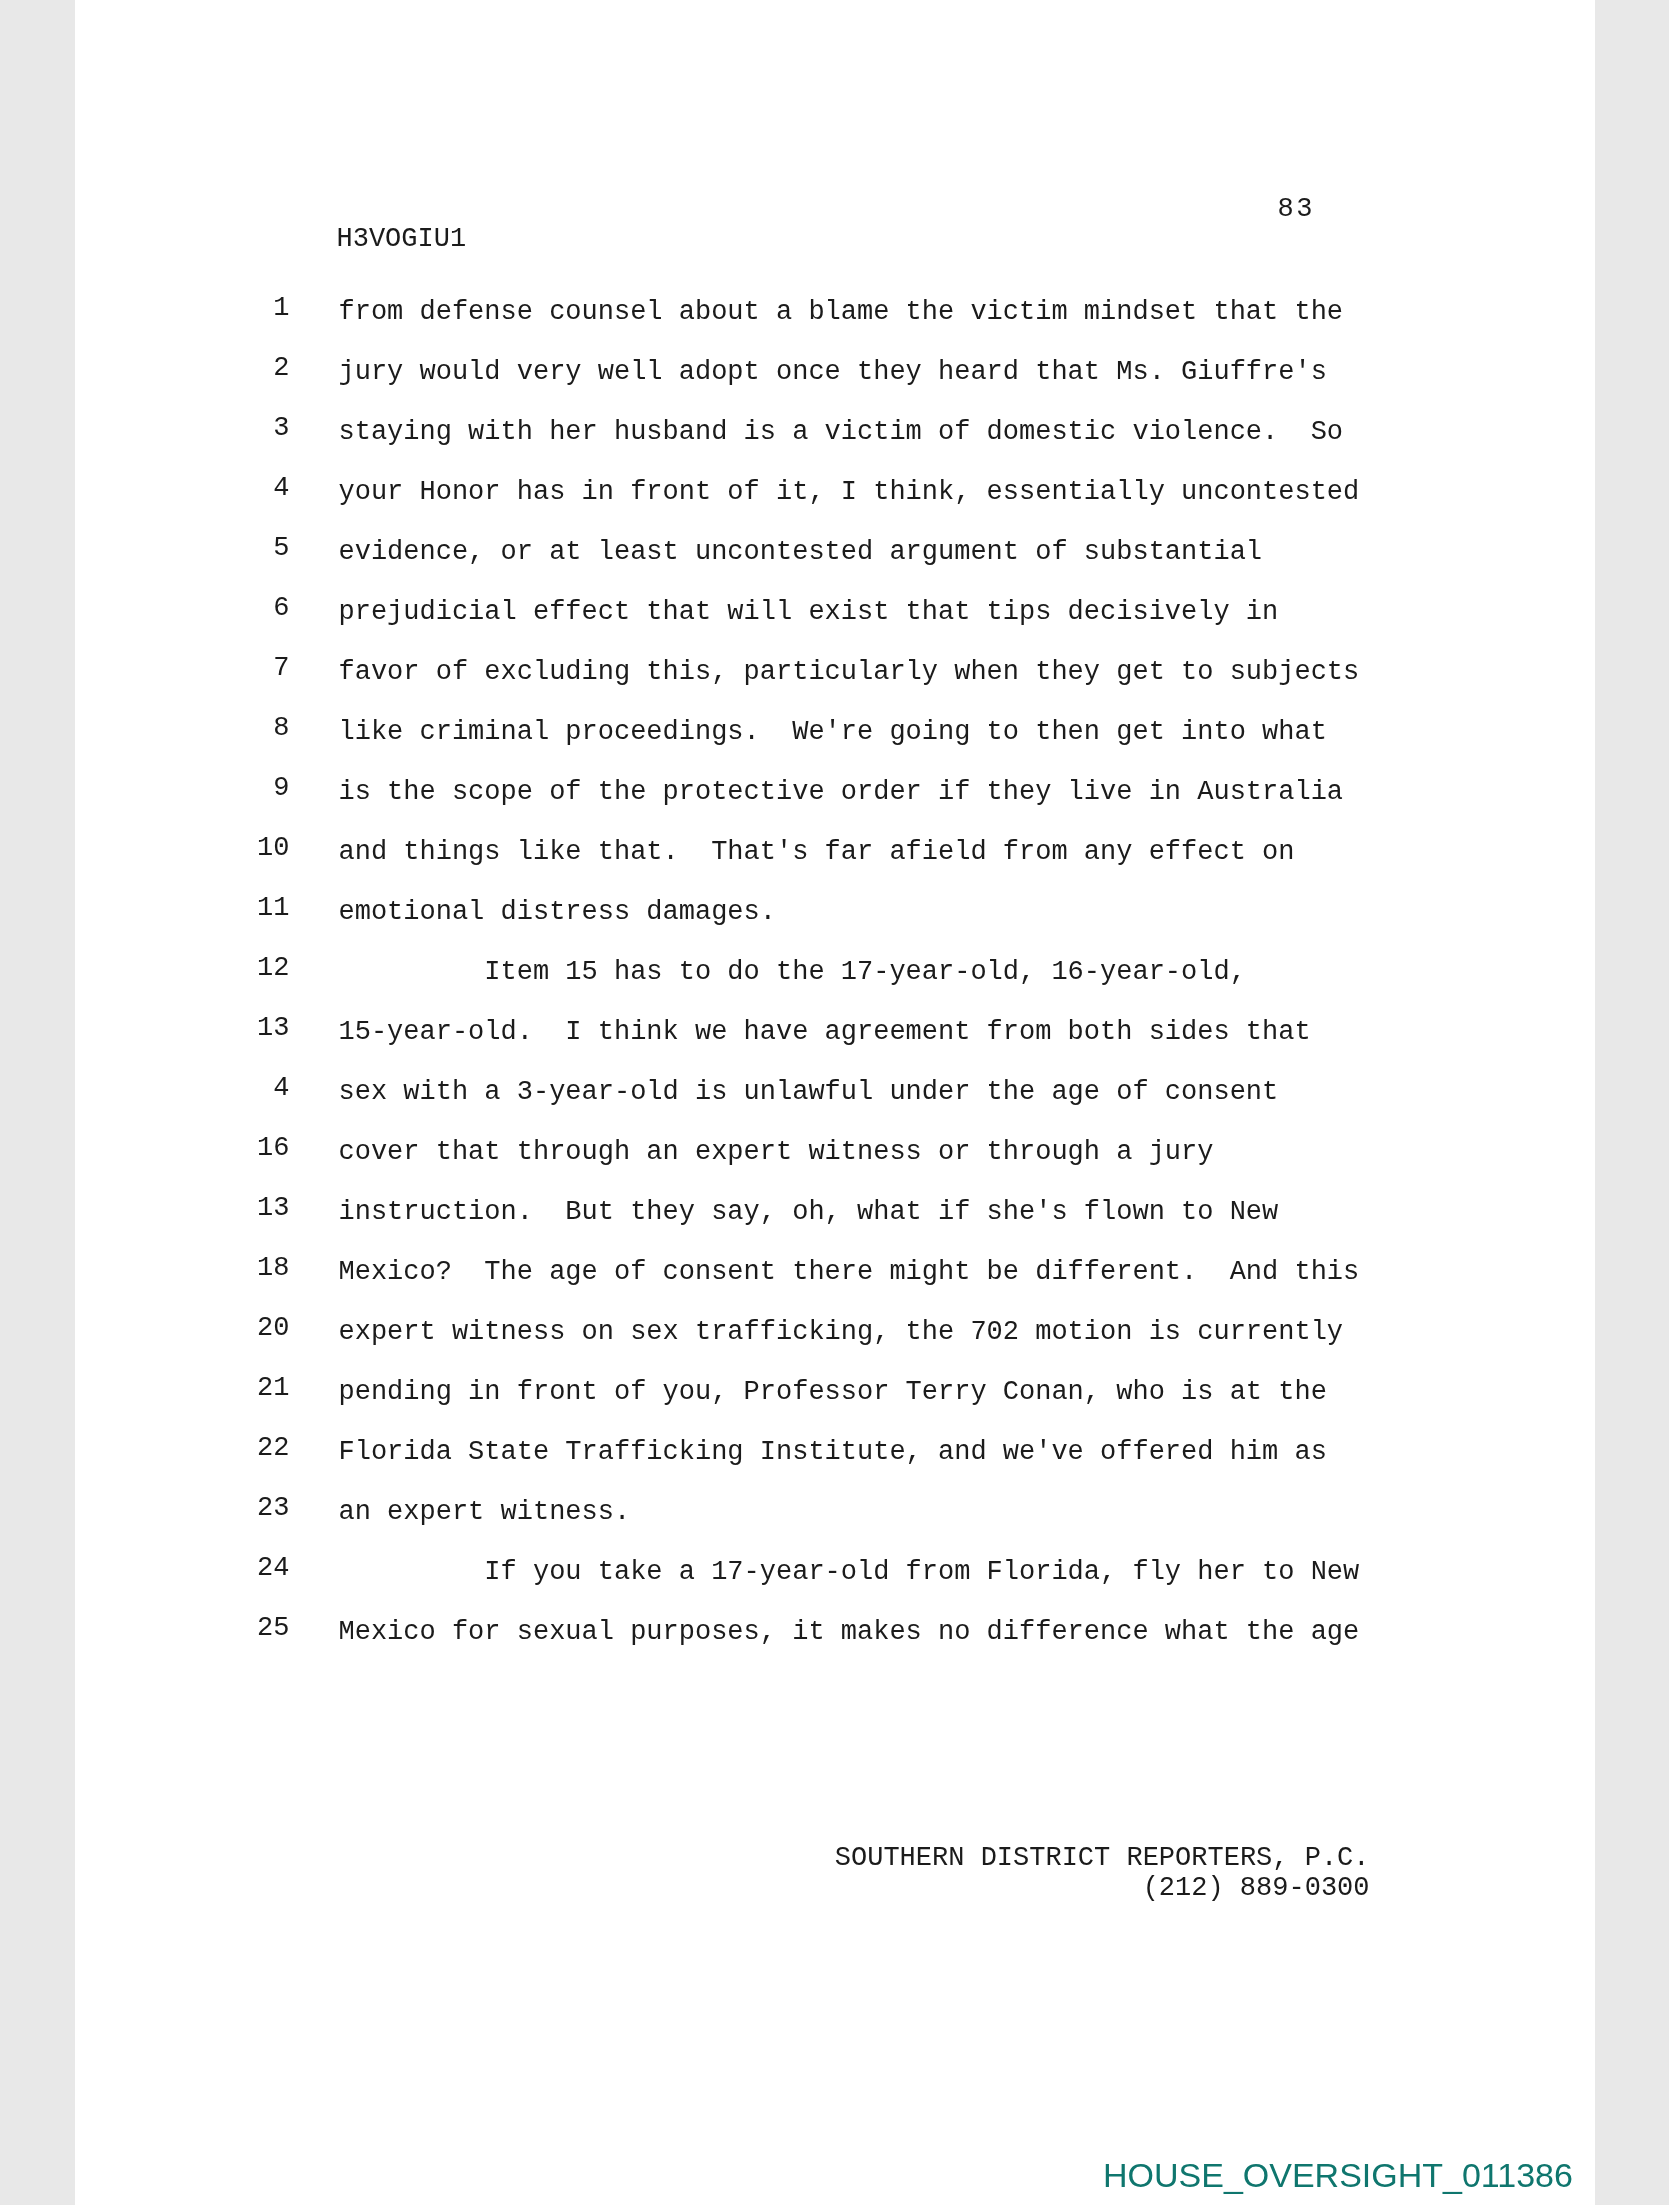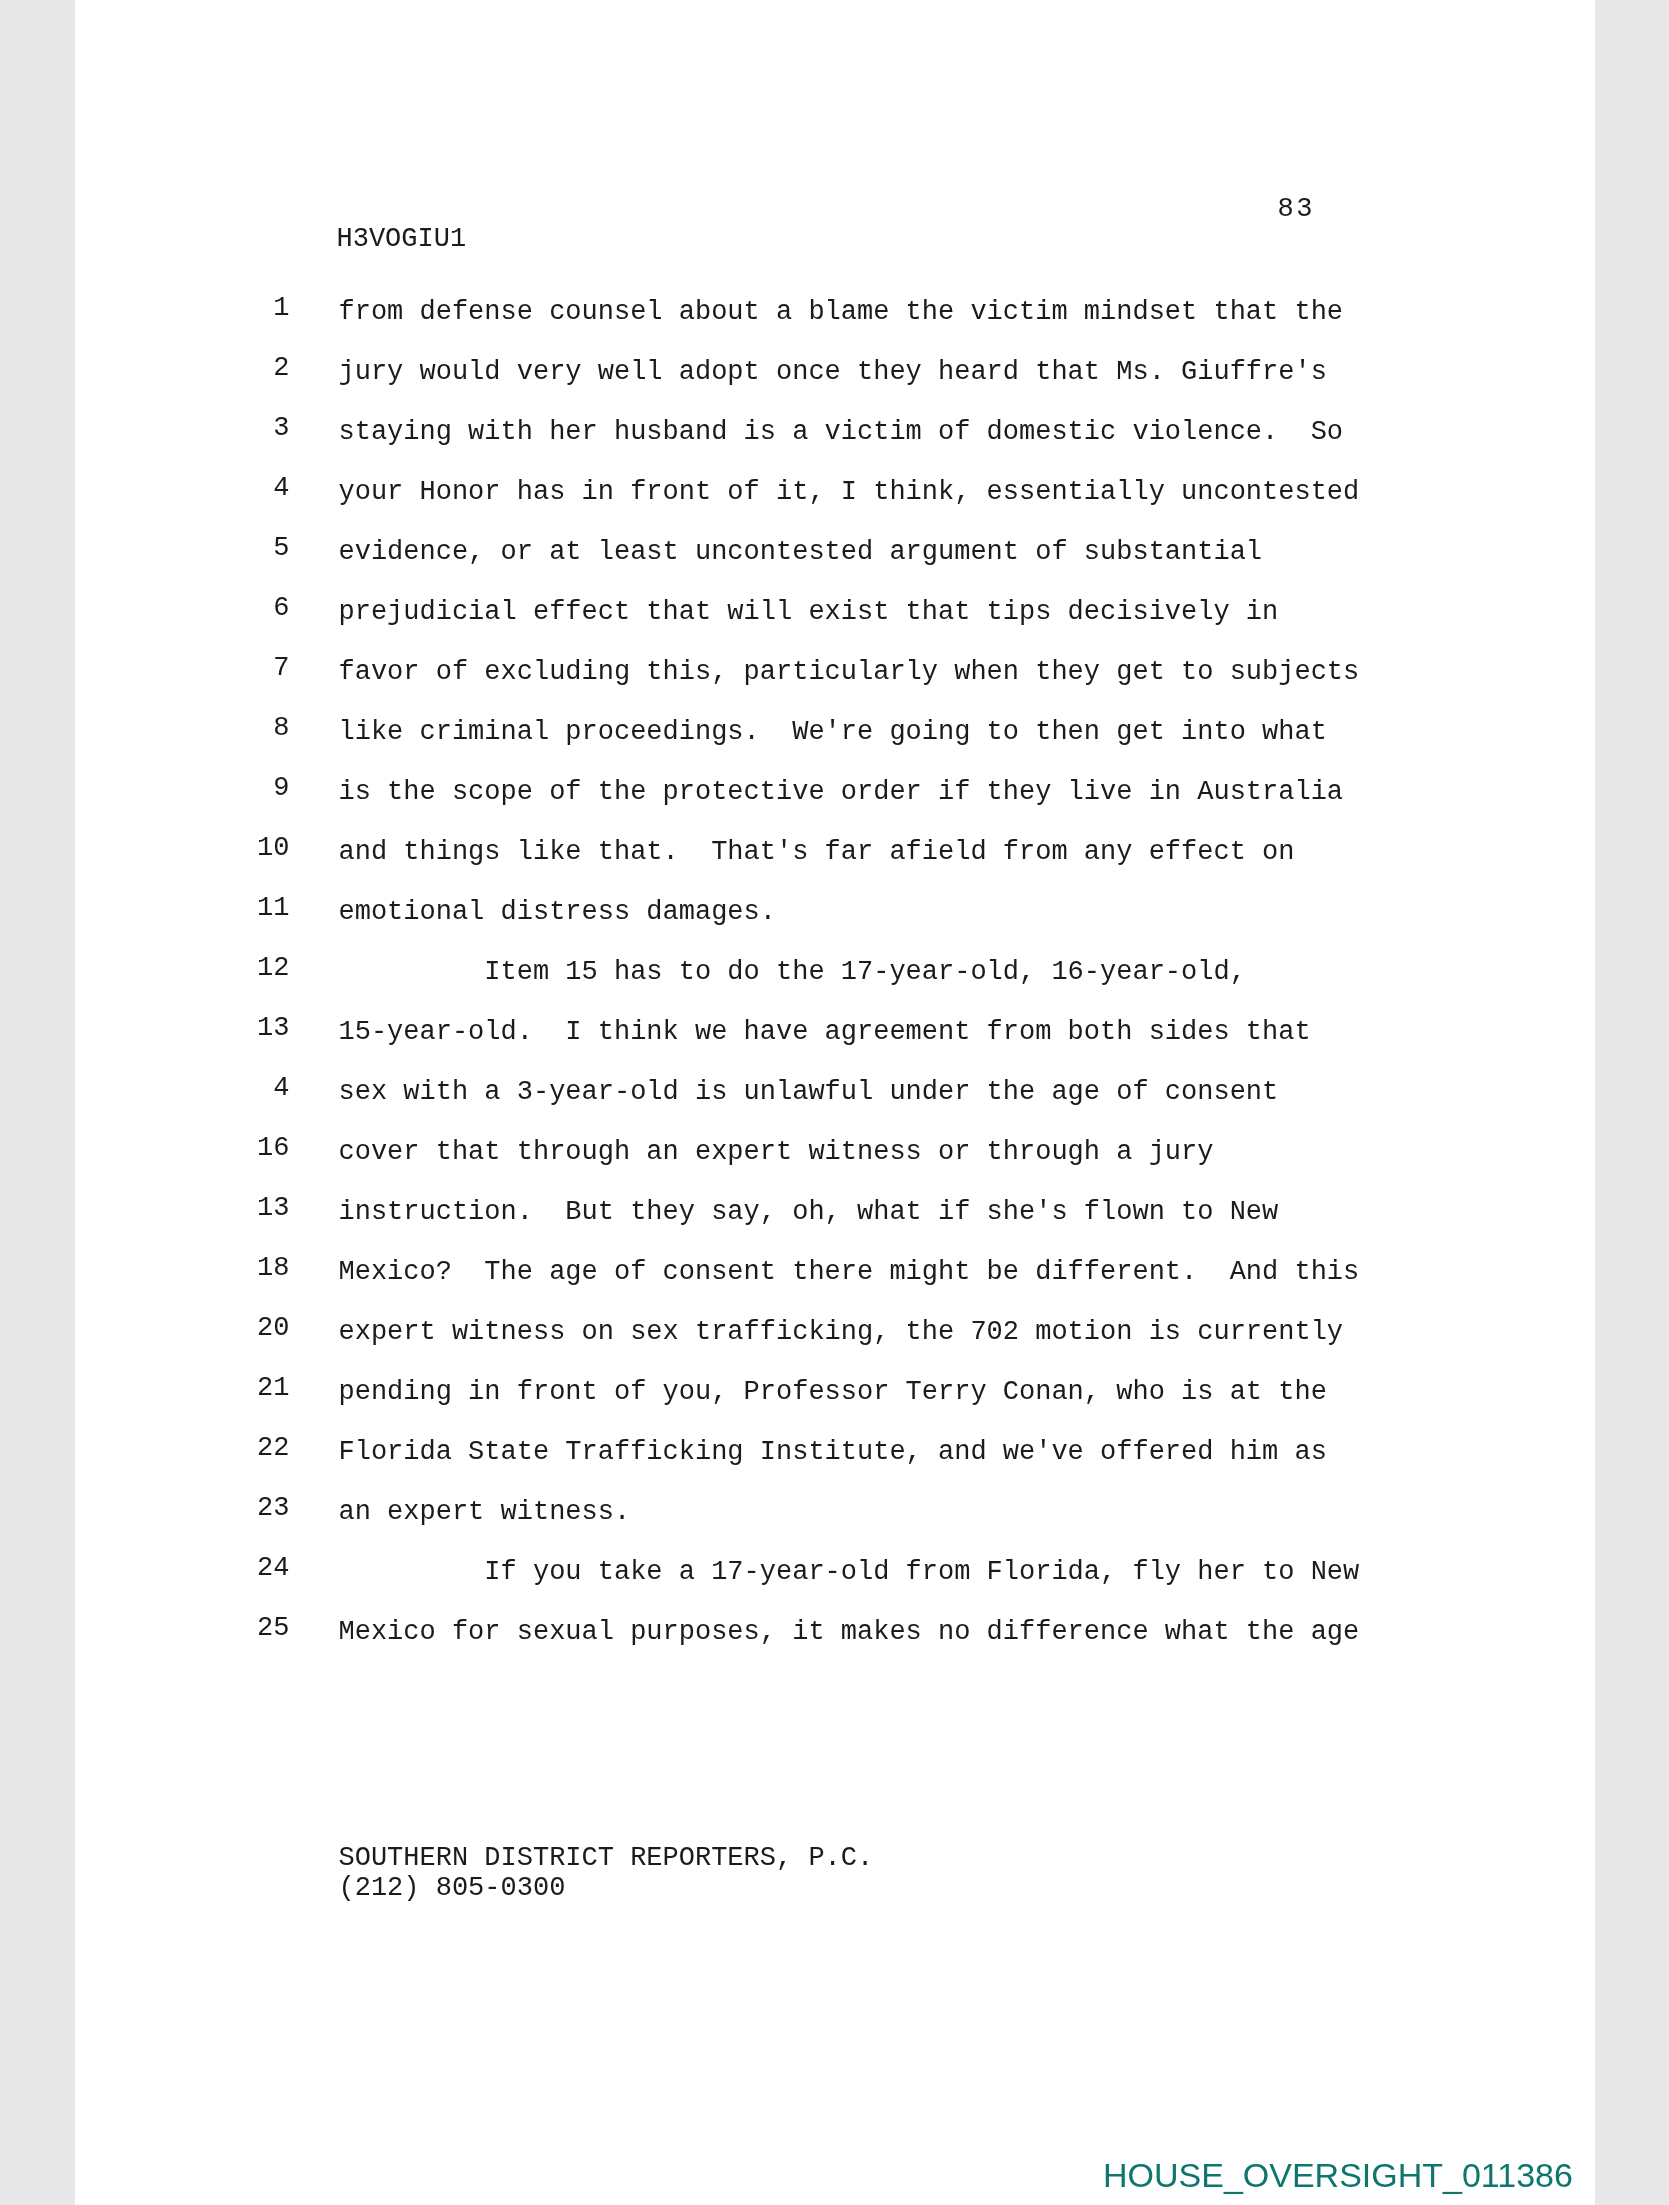--- a/index.html
+++ b/index.html
@@ -56,21 +56,21 @@
     top: 4px;
     line-height: 27px;
     white-space: pre;
     font-family: Liberation Mono, monospace;
   }
   .footer {
     position: absolute;
     top: 1843px;
     left: 264px;
     width: 1031px;
-    text-align: left;
+    text-align: right;
     line-height: 30px;
   }
   .watermark {
     position: absolute;
     top: 2158px;
     right: 21.6px;
     font-family: "Liberation Sans", sans-serif;
     font-size: 34px;
     color: #0f766e;
     line-height: 34px;
@@ -199,19 +199,19 @@
     </div>
 
     <div class="line-row">
       <span class="line-num">25</span>
       <span class="line-text">Mexico for sexual purposes, it makes no difference what the age</span>
     </div>
   </div>
 
   <div class="footer">
     <div>SOUTHERN DISTRICT REPORTERS, P.C.</div>
-    <div>(212) 805-0300</div>
+    <div>(212) 889-0300</div>
   </div>
 
   <div class="watermark">HOUSE_OVERSIGHT_011386</div>
 
 </div>
 
 
 </body></html>

